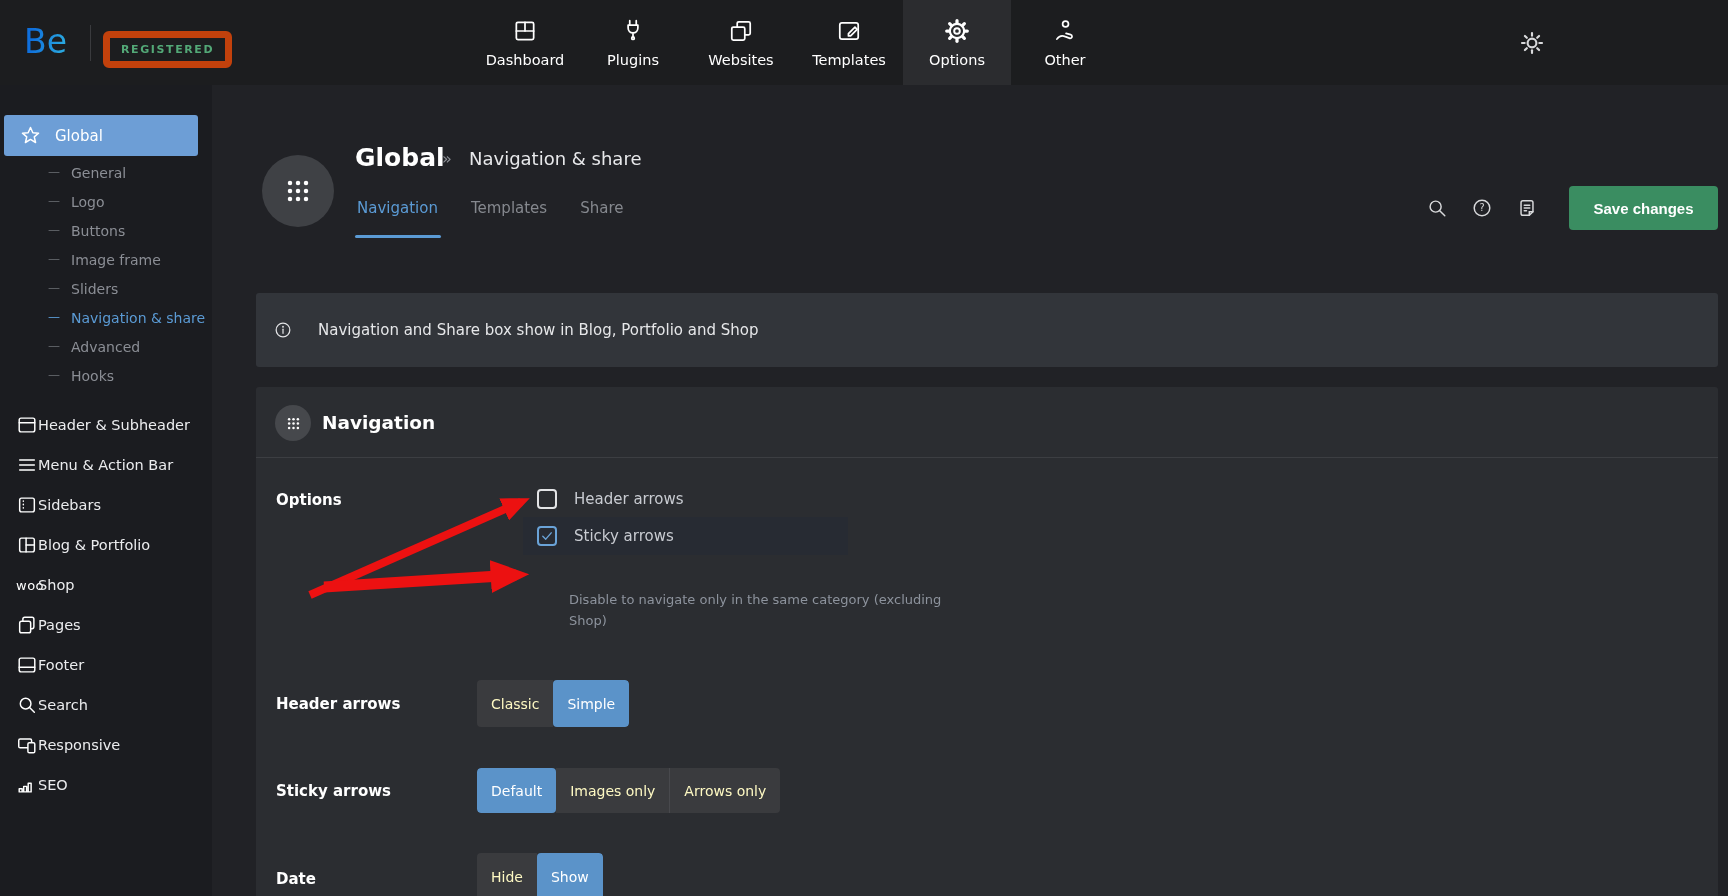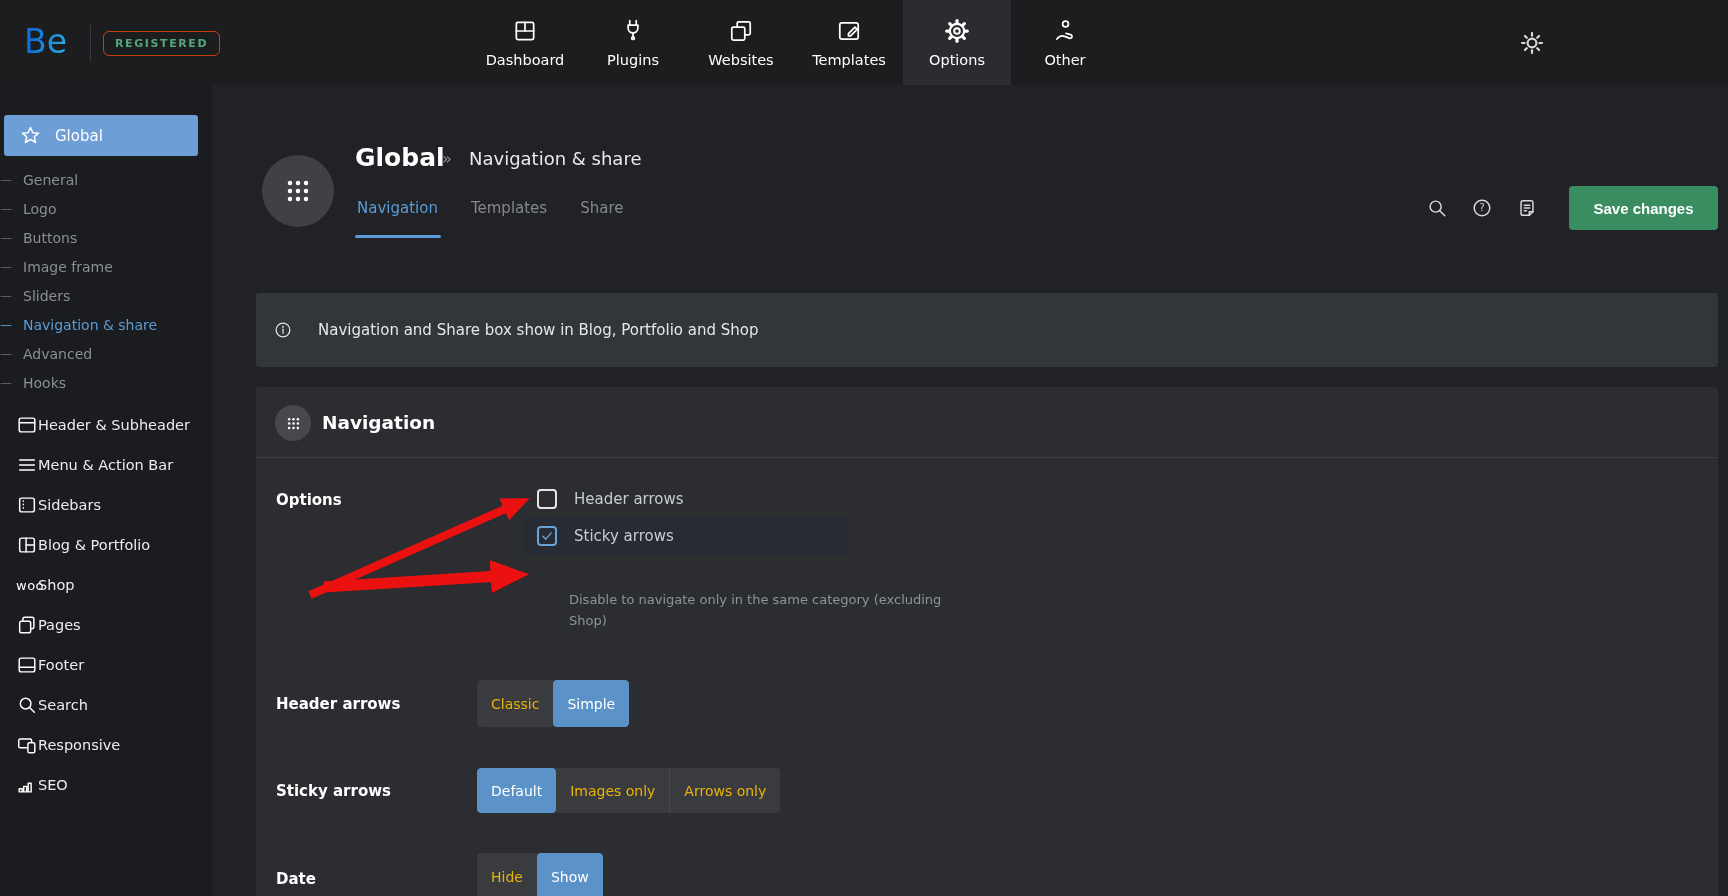--- a/index.html
+++ b/index.html
@@ -6,38 +6,38 @@
   html,body{width:1728px;height:896px;overflow:hidden;background:#212226;
     font-family:"DejaVu Sans","Liberation Sans",sans-serif;}
   svg{display:block}
 
   
   .topbar{position:absolute;left:0;top:0;width:1728px;height:85px;background:#1c1d1f}
   .logo{position:absolute;left:24px;top:22px;font-size:33px;font-weight:400;
     background:linear-gradient(100deg,#0f6fdc 20%,#2aa9e0 90%);
     -webkit-background-clip:text;background-clip:text;color:transparent;-webkit-text-fill-color:transparent;cursor:pointer}
   .logo-sep{position:absolute;left:90px;top:25px;width:1px;height:36px;background:#3a3b3e}
-  .badge{position:absolute;left:103px;top:31px;border:1px solid #c2410c;color:#53a877;
+  .badge{position:absolute;left:103px;top:31px;border:7px solid #c2410c;color:#53a877;
     font-size:11px;letter-spacing:1.6px;font-weight:600;padding:5px 11px;border-radius:6px}
   .topnav{position:absolute;left:471px;top:0;height:85px;display:flex}
   .topnav-item{width:108px;height:85px;display:flex;flex-direction:column;align-items:center;
     justify-content:center;gap:8px;color:#fff;font-size:14.5px;cursor:pointer}
   .topnav-item.active{background:#2b2c2f}
   .tn-ico svg{stroke:#fff;fill:none;stroke-width:1.6;stroke-linecap:round;stroke-linejoin:round}
   .sun{position:absolute;left:1516px;top:27px;width:32px;height:32px;cursor:pointer}
   .sun svg{stroke:#d9dadc;fill:none;stroke-width:1.6;stroke-linecap:round}
 
   
   .sidebar{position:absolute;left:0;top:85px;width:212px;height:811px;background:#1b1c20}
   .side-active{position:absolute;left:4px;top:30px;width:194px;height:41px;background:#6d9ed6;
     border-radius:3px;display:flex;align-items:center;gap:14px;padding-left:16px;
     color:#fff;font-size:15px;cursor:pointer}
   .side-active svg{stroke:#fff;fill:none;stroke-width:1.7;stroke-linejoin:round}
   .side-sub{position:absolute;left:0;top:80px;width:212px;list-style:none}
-  .side-sub li{height:29px;display:flex;align-items:center;
+  .side-sub li{height:29px;display:flex;align-items:flex-start;padding-left:48px;
     color:#8b8e95;font-size:14px;cursor:pointer}
   .side-sub li::before{content:"—";color:#63666c;margin-right:11px;font-size:12px}
   .side-sub li.active{color:#5b9bd5}
   .side-sub li.active::before{color:#5b9bd5}
   .side-menu{position:absolute;left:0;top:320px;width:212px;list-style:none}
   .side-menu li{height:40px;display:flex;align-items:center;gap:0;padding-left:16px;
     color:#ebecee;font-size:14.5px;cursor:pointer}
   .side-menu svg{stroke:#fff;fill:none;stroke-width:1.6;stroke-linecap:round;stroke-linejoin:round;flex:0 0 auto}
   .woo{font-weight:400;font-size:13px;color:#fff;letter-spacing:.5px;width:22px}
 
@@ -75,21 +75,21 @@
   .cbrow.hl{background:#272b33;height:38px}
   .cb{width:20px;height:20px;border:2px solid #e3e4e6;border-radius:4px;flex:0 0 auto;
     display:flex;align-items:center;justify-content:center}
   .cb.checked{border-color:#6aa3d8}
   .cb svg{stroke:#6aa3d8;fill:none;stroke-width:2;stroke-linecap:round;stroke-linejoin:round}
   .cb-label{font-size:15px;color:#c8cbd1}
   .cb-desc{position:absolute;left:313px;top:203px;width:400px;font-size:13px;line-height:1.6;color:#8d939d}
   .form-label{position:absolute;left:20px;font-size:15px;font-weight:600;color:#fff}
   .grp{position:absolute;left:221px;display:flex;border-radius:4px;overflow:hidden}
   .btn{display:flex;align-items:center;justify-content:center;padding:0 14px;font-size:14px;
-    background:#3a3b3e;color:#eab308;cursor:pointer}
+    background:#3a3b3e;color:#fef9c3;cursor:pointer}
   .btn.sep{border-left:1px solid #48494d}
   .btn.active{background:#5b93c9;color:#fff;border-radius:4px}
   .arrows{position:absolute;left:60px;top:398px;pointer-events:none}
 </style>
 </head>
 <body>
 
 <header class="topbar">
   <div class="logo">Be</div>
   <div class="logo-sep"></div>

